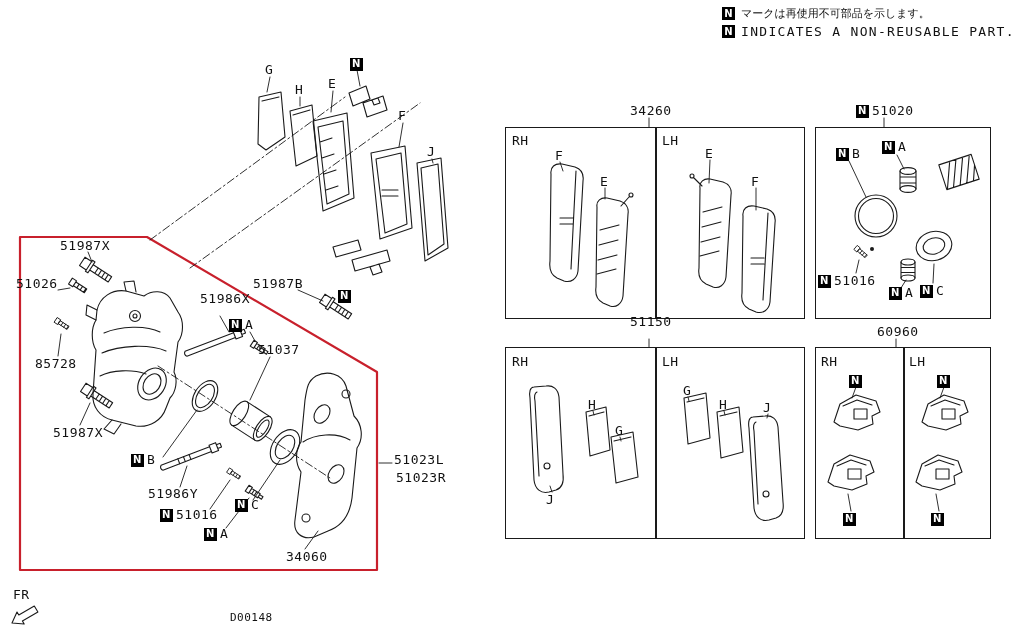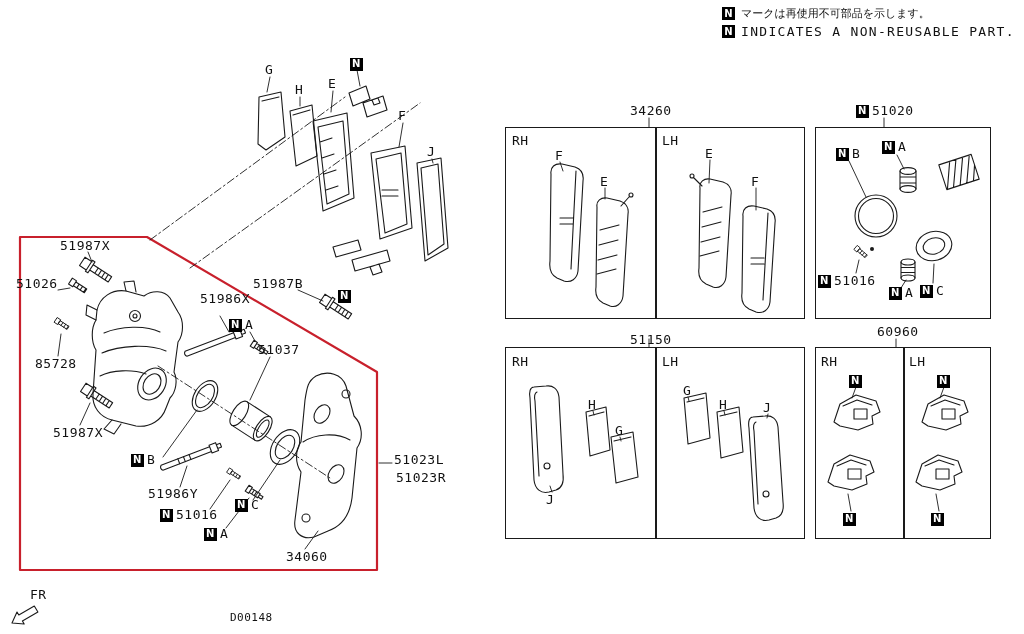--- a/index.html
+++ b/index.html
@@ -317,34 +317,34 @@
   </div>
   <div class="lbl combo" style="left:889px;top:286px">
     <span class="nbadge">N</span>
       <span>A</span>
   </div>
   <div class="lbl combo" style="left:920px;top:284px">
     <span class="nbadge">N</span>
       <span>C</span>
   </div>
 
-  <div class="lbl" style="left:630px;top:333px">51150</div>
+  <div class="lbl" style="left:630px;top:315px">51150</div>
   <div class="lbl" style="left:512px;top:355px">RH</div>
   <div class="lbl" style="left:662px;top:355px">LH</div>
   <div class="lbl" style="left:588px;top:398px">H</div>
   <div class="lbl" style="left:615px;top:424px">G</div>
   <div class="lbl" style="left:546px;top:493px">J</div>
   <div class="lbl" style="left:683px;top:384px">G</div>
   <div class="lbl" style="left:719px;top:398px">H</div>
   <div class="lbl" style="left:763px;top:401px">J</div>
 
   <div class="lbl" style="left:877px;top:325px">60960</div>
   <div class="lbl" style="left:821px;top:355px">RH</div>
   <div class="lbl" style="left:909px;top:355px">LH</div>
   <div class="lbl" style="left:849px;top:373px"><span class="nbadge">N</span></div>
   <div class="lbl" style="left:843px;top:511px"><span class="nbadge">N</span></div>
   <div class="lbl" style="left:937px;top:373px"><span class="nbadge">N</span></div>
   <div class="lbl" style="left:931px;top:511px"><span class="nbadge">N</span></div>
 
-  <div class="lbl" style="left:30px;top:588px">FR</div>
+  <div class="lbl" style="left:13px;top:588px">FR</div>
   <div class="lbl small" style="left:230px;top:611px">D00148</div>
 
 </div>
 
 </body></html>

